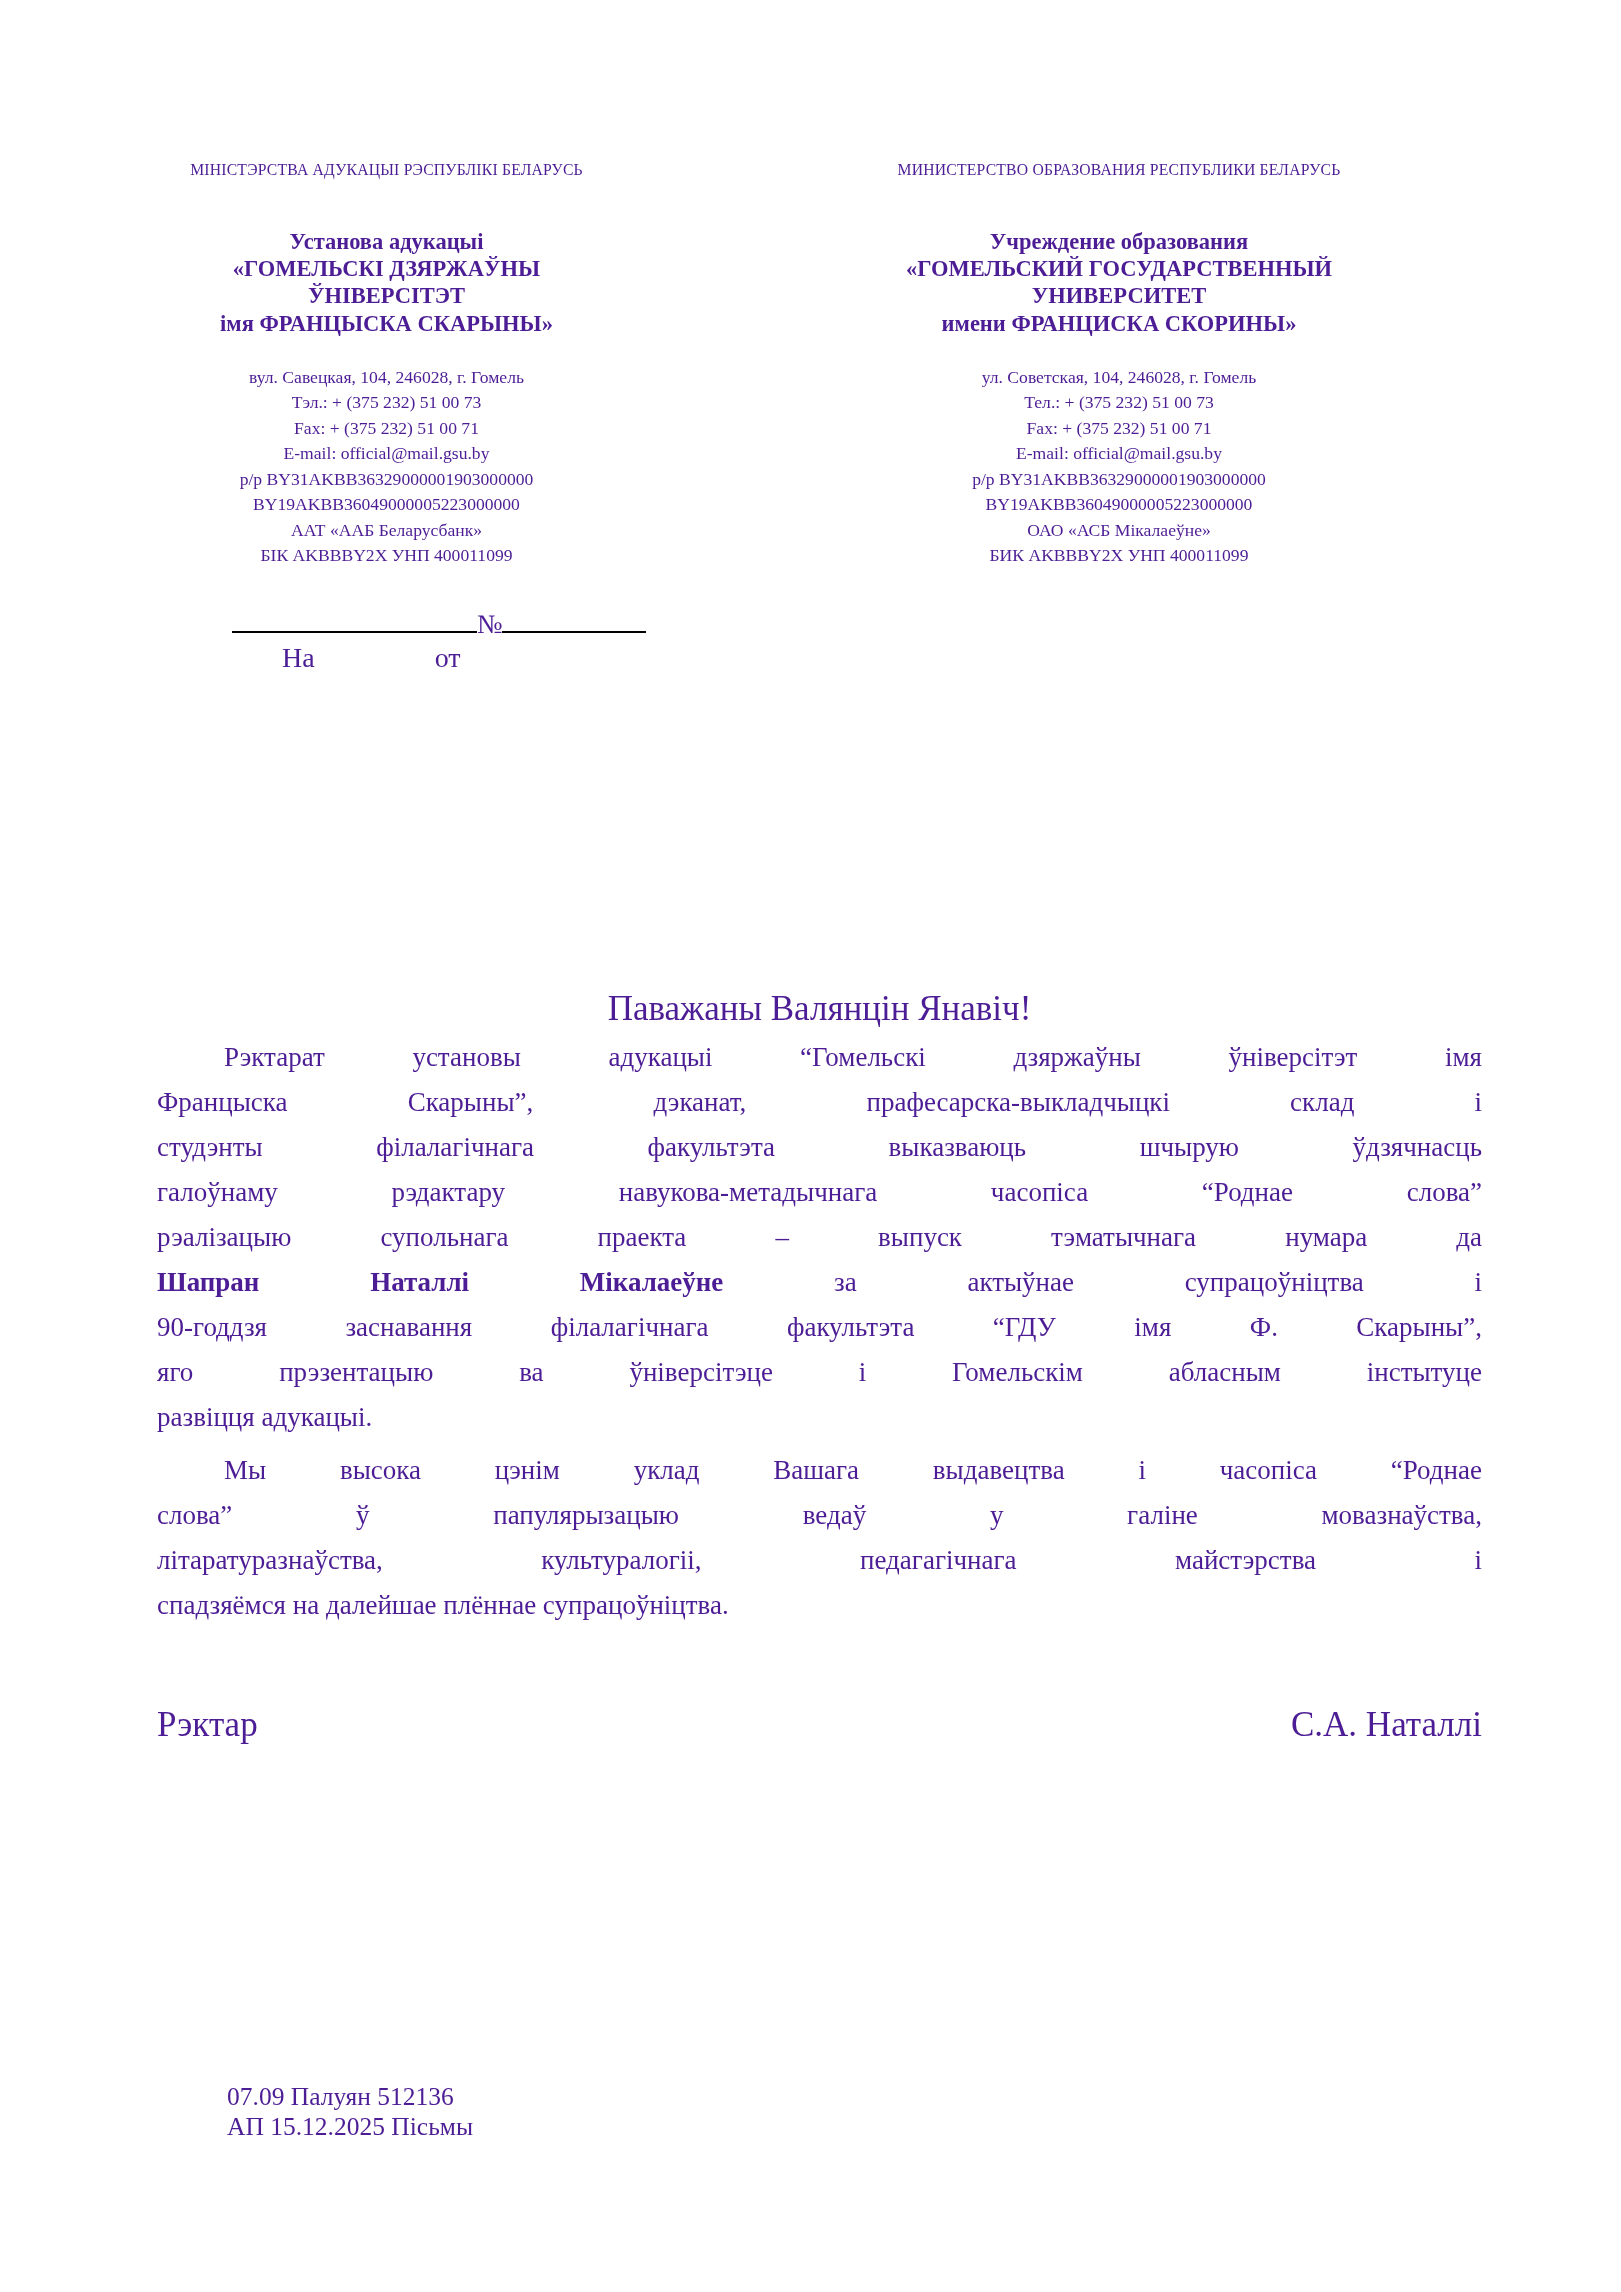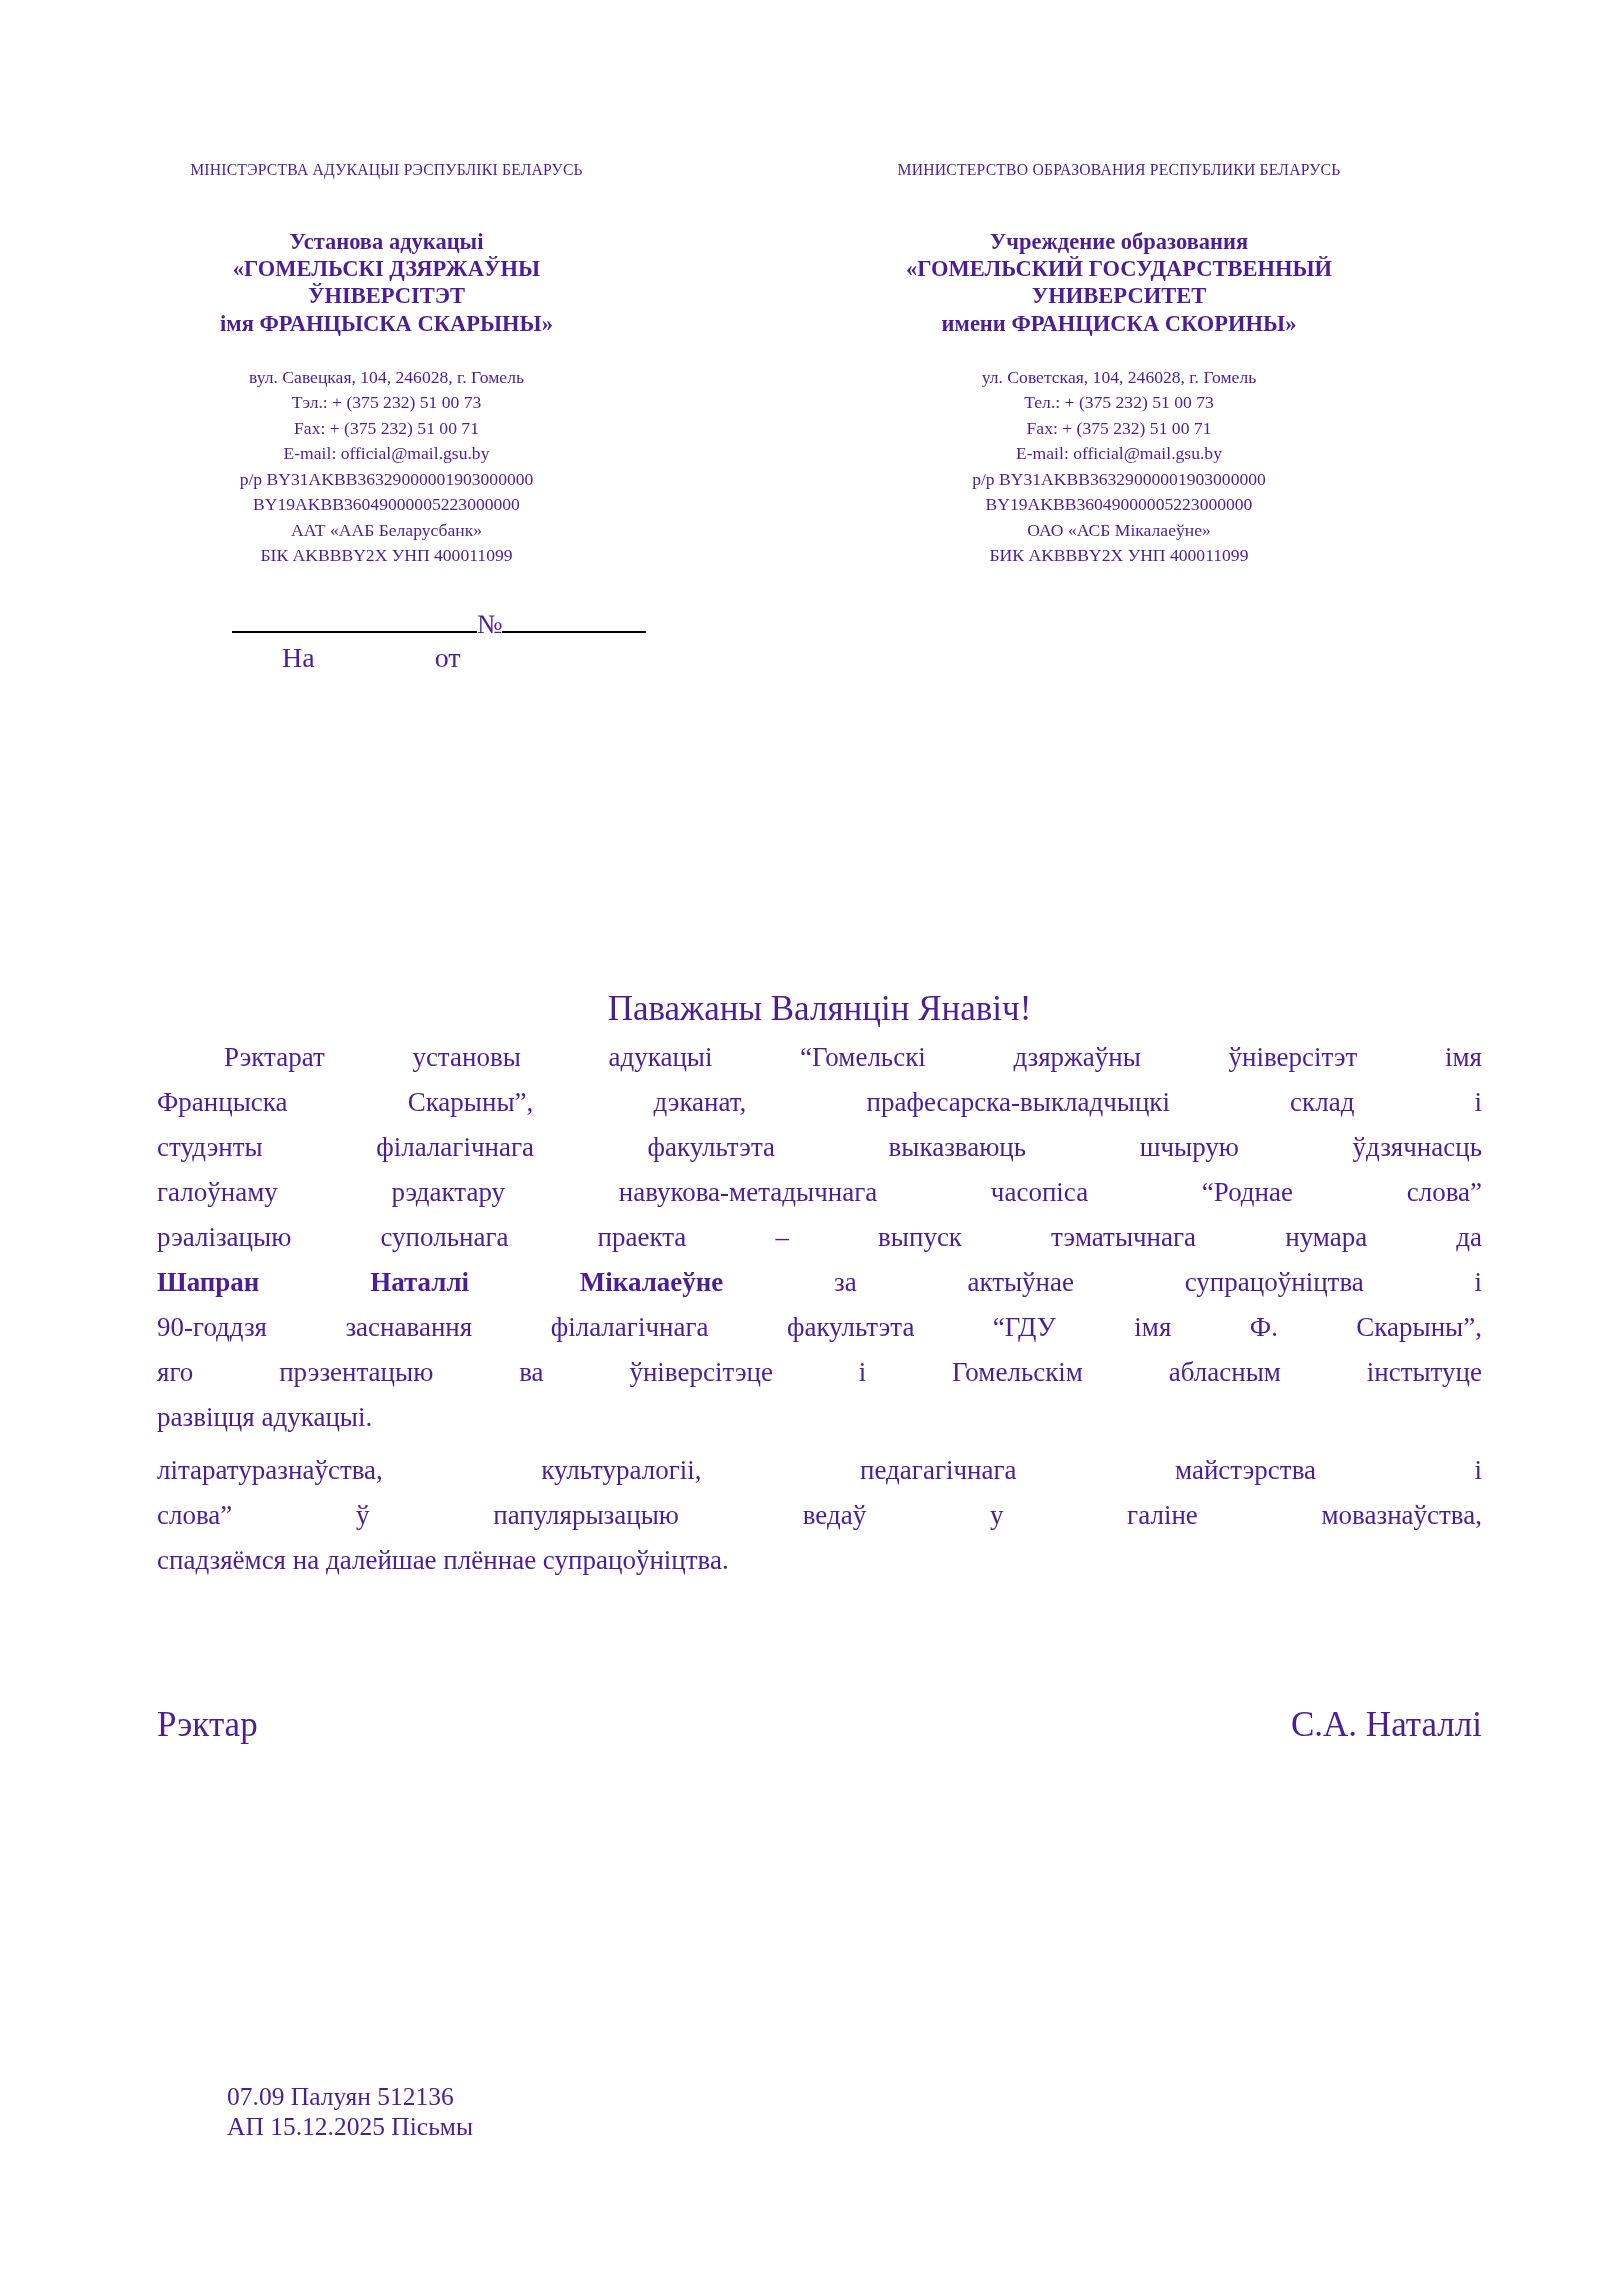--- a/index.html
+++ b/index.html
@@ -101,22 +101,23 @@
         <div class="jline"><span>Францыска Скарыны”, дэканат, прафесарска-выкладчыцкі склад і</span></div>
         <div class="jline"><span>студэнты філалагічнага факультэта выказваюць шчырую ўдзячнасць</span></div>
         <div class="jline"><span>галоўнаму рэдактару навукова-метадычнага часопіса “Роднае слова”</span></div>
         <div class="jline"><span>рэалізацыю супольнага праекта – выпуск тэматычнага нумара да</span></div>
         <div class="jline"><b>Шапран Наталлі Мікалаеўне</b><span> за актыўнае супрацоўніцтва і</span></div>
         <div class="jline"><span>90-годдзя заснавання філалагічнага факультэта “ГДУ імя Ф. Скарыны”,</span></div>
         <div class="jline"><span>яго прэзентацыю ва ўніверсітэце і Гомельскім абласным інстытуце</span></div>
         <div class="jline plast"><span>развіцця адукацыі.</span></div>
       </div>
     <div class="para para2">
+        <div class="jline first"><span>Мы высока цэнім уклад Вашага выдавецтва і часопіса “Роднае</span></div>
+        <div class="jline"><span>слова” ў папулярызацыю ведаў у галіне мовазнаўства,</span></div>
         <div class="jline"><span>літаратуразнаўства, культуралогіі, педагагічнага майстэрства і</span></div>
-        <div class="jline"><span>слова” ў папулярызацыю ведаў у галіне мовазнаўства,</span></div>
         <div class="jline plast"><span>спадзяёмся на далейшае плённае супрацоўніцтва.</span></div>
       </div>
   </div>
 
   <div class="signature">
     <span>Рэктар</span>
     <span>С.А. Наталлі</span>
   </div>
 
   <div class="footer">

